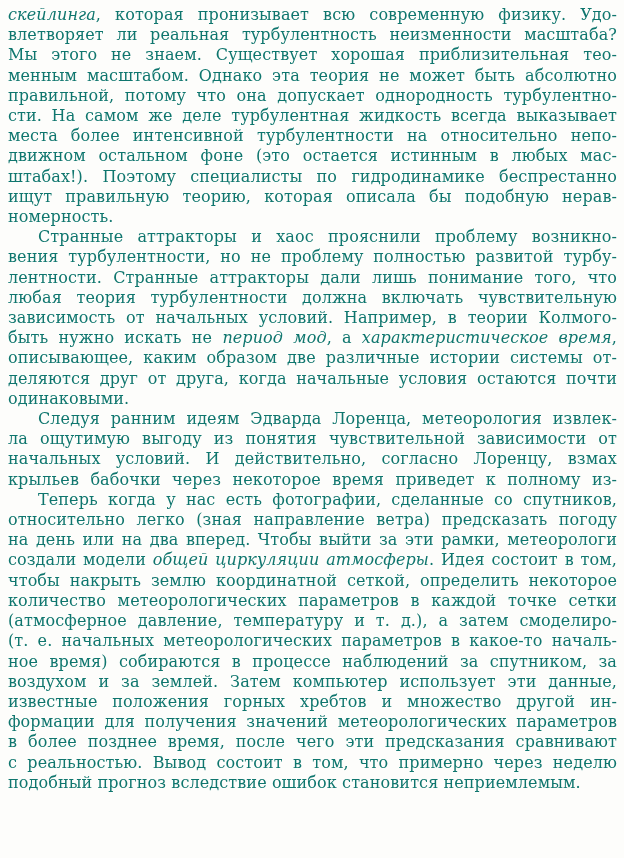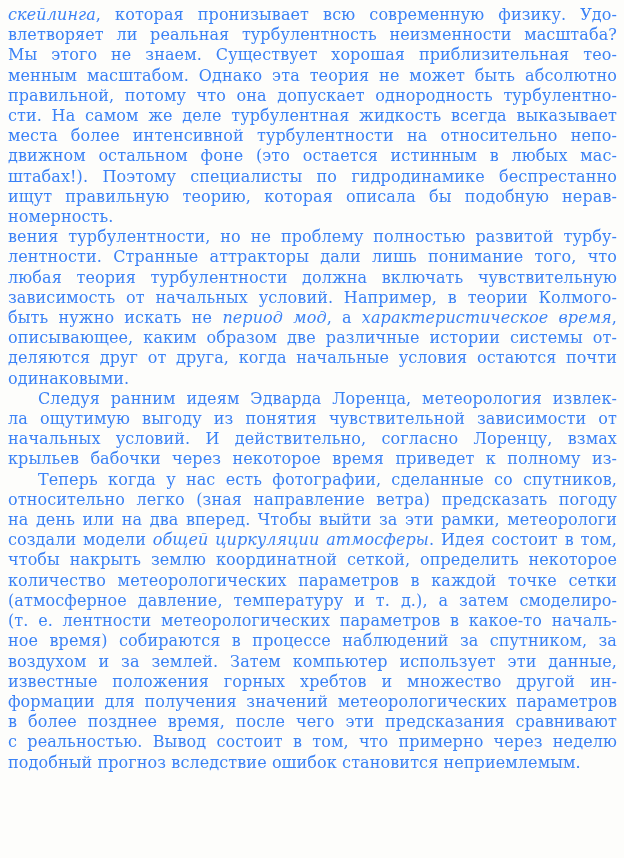--- a/index.html
+++ b/index.html
@@ -12,21 +12,21 @@
   body {
     background: #fdfdfb;
     font-family: "DejaVu Serif", "Liberation Serif", serif;
   }
   .book-page {
     box-sizing: border-box;
     width: 624px;
     height: 858px;
     padding: 5px 7px 4px 8px;
     background: #fdfdfb;
-    color: #3b82f6;
+    color: #0f766e;
   }
   .paragraph {
     margin: 0;
     padding: 0;
   }
   .text-line {
     font-size: 16px;
     line-height: 20.2px;
     white-space: nowrap;
     text-align: justify;
@@ -55,20 +55,21 @@
         <div class="text-line"><span class="run">менным масштабом. Однако эта теория не может быть абсолютно</span></div>
         <div class="text-line"><span class="run">правильной, потому что она допускает однородность турбулентно-</span></div>
         <div class="text-line"><span class="run">сти. На самом же деле турбулентная жидкость всегда выказывает</span></div>
         <div class="text-line"><span class="run">места более интенсивной турбулентности на относительно непо-</span></div>
         <div class="text-line"><span class="run">движном остальном фоне (это остается истинным в любых мас-</span></div>
         <div class="text-line"><span class="run">штабах!). Поэтому специалисты по гидродинамике беспрестанно</span></div>
         <div class="text-line"><span class="run">ищут правильную теорию, которая описала бы подобную нерав-</span></div>
         <div class="text-line last"><span class="run">номерность.</span></div>
       </div>
       <div class="paragraph">
+        <div class="text-line indent"><span class="run">Странные аттракторы и хаос прояснили проблему возникно-</span></div>
         <div class="text-line"><span class="run">вения турбулентности, но не проблему полностью развитой турбу-</span></div>
         <div class="text-line"><span class="run">лентности. Странные аттракторы дали лишь понимание того, что</span></div>
         <div class="text-line"><span class="run">любая теория турбулентности должна включать чувствительную</span></div>
         <div class="text-line"><span class="run">зависимость от начальных условий. Например, в теории Колмого-</span></div>
         <div class="text-line"><span class="run">быть нужно искать не </span><span class="run-italic">период мод</span><span class="run">, а </span><span class="run-italic">характеристическое время</span><span class="run">,</span></div>
         <div class="text-line"><span class="run">описывающее, каким образом две различные истории системы от-</span></div>
         <div class="text-line"><span class="run">деляются друг от друга, когда начальные условия остаются почти</span></div>
         <div class="text-line last"><span class="run">одинаковыми.</span></div>
       </div>
       <div class="paragraph">
@@ -78,21 +79,21 @@
         <div class="text-line"><span class="run">крыльев бабочки через некоторое время приведет к полному из-</span></div>
       </div>
       <div class="paragraph">
         <div class="text-line indent"><span class="run">Теперь когда у нас есть фотографии, сделанные со спутников,</span></div>
         <div class="text-line"><span class="run">относительно легко (зная направление ветра) предсказать погоду</span></div>
         <div class="text-line"><span class="run">на день или на два вперед. Чтобы выйти за эти рамки, метеорологи</span></div>
         <div class="text-line"><span class="run">создали модели </span><span class="run-italic">общей циркуляции атмосферы</span><span class="run">. Идея состоит в том,</span></div>
         <div class="text-line"><span class="run">чтобы накрыть землю координатной сеткой, определить некоторое</span></div>
         <div class="text-line"><span class="run">количество метеорологических параметров в каждой точке сетки</span></div>
         <div class="text-line"><span class="run">(атмосферное давление, температуру и т. д.), а затем смоделиро-</span></div>
-        <div class="text-line"><span class="run">(т. е. лентности метеорологических параметров в какое-то началь-</span></div>
+        <div class="text-line"><span class="run">(т. е. начальных метеорологических параметров в какое-то началь-</span></div>
         <div class="text-line"><span class="run">ное время) собираются в процессе наблюдений за спутником, за</span></div>
         <div class="text-line"><span class="run">воздухом и за землей. Затем компьютер использует эти данные,</span></div>
         <div class="text-line"><span class="run">известные положения горных хребтов и множество другой ин-</span></div>
         <div class="text-line"><span class="run">формации для получения значений метеорологических параметров</span></div>
         <div class="text-line"><span class="run">в более позднее время, после чего эти предсказания сравнивают</span></div>
         <div class="text-line"><span class="run">с реальностью. Вывод состоит в том, что примерно через неделю</span></div>
         <div class="text-line last"><span class="run">подобный прогноз вследствие ошибок становится неприемлемым.</span></div>
       </div>
     </div>
 </div>

